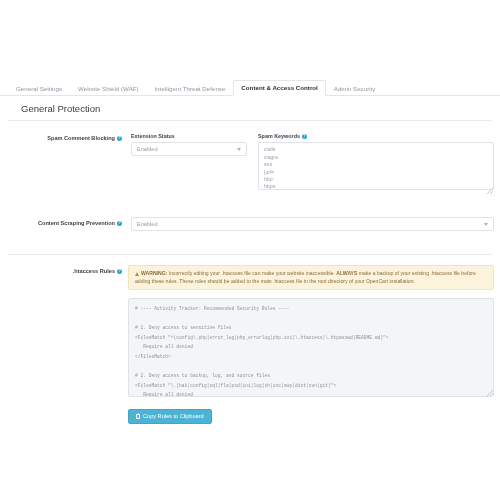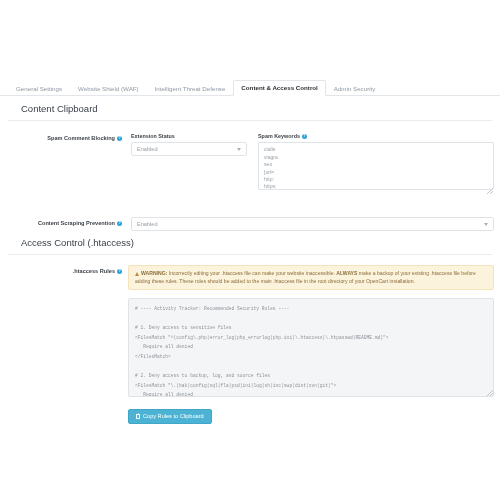--- a/index.html
+++ b/index.html
@@ -152,21 +152,21 @@
   <div class="tabs">
     <div class="tab">General Settings</div>
     <div class="tab">Website Shield (WAF)</div>
     <div class="tab">Intelligent Threat Defense</div>
     <div class="tab active">Content &amp; Access Control</div>
     <div class="tab">Admin Security</div>
   </div>
 
   <div class="section-head" style="top:103px;">
     <span class="ico"><span class="shield"></span></span>
-    <span>Content Clipboard</span>
+    <span>General Protection</span>
   </div>
   <div class="sec-rule" style="top:120px;"></div>
 
   <div class="flabel row" style="top:136px; left:30px; width:92px;">
     <span>Spam Comment Blocking</span>
     <span class="help">?</span>
   </div>
 
   <div class="row" style="top:134px; left:131px; width:116px;">
     <div class="sublabel">Extension Status</div>
@@ -194,24 +194,20 @@
     <span>Content Scraping Prevention</span>
     <span class="help">?</span>
   </div>
   <div class="row" style="top:217px; left:131px; width:363px;">
     <div class="select">
       <span>Enabled</span>
       <span class="chev"></span>
     </div>
   </div>
 
-  <div class="section-head" style="top:237px;">
-    <span class="ico"><span class="doc-ico"></span></span>
-    <span>Access Control (.htaccess)</span>
-  </div>
   <div class="sec-rule" style="top:254px;"></div>
 
   <div class="flabel row" style="top:269px; left:52px; width:70px;">
     <span>.htaccess Rules</span>
     <span class="help">?</span>
   </div>
 
   <div class="alert row" style="top:265px; left:128px; width:366px;">
     <span class="warn-tri"></span><b>WARNING:</b><span> Incorrectly editing your .htaccess file can make your website inaccessible. </span><b>ALWAYS</b><span> make a backup of your existing .htaccess file before adding these rules. These rules should be added to the main .htaccess file in the root directory of your OpenCart installation.</span>
   </div>

